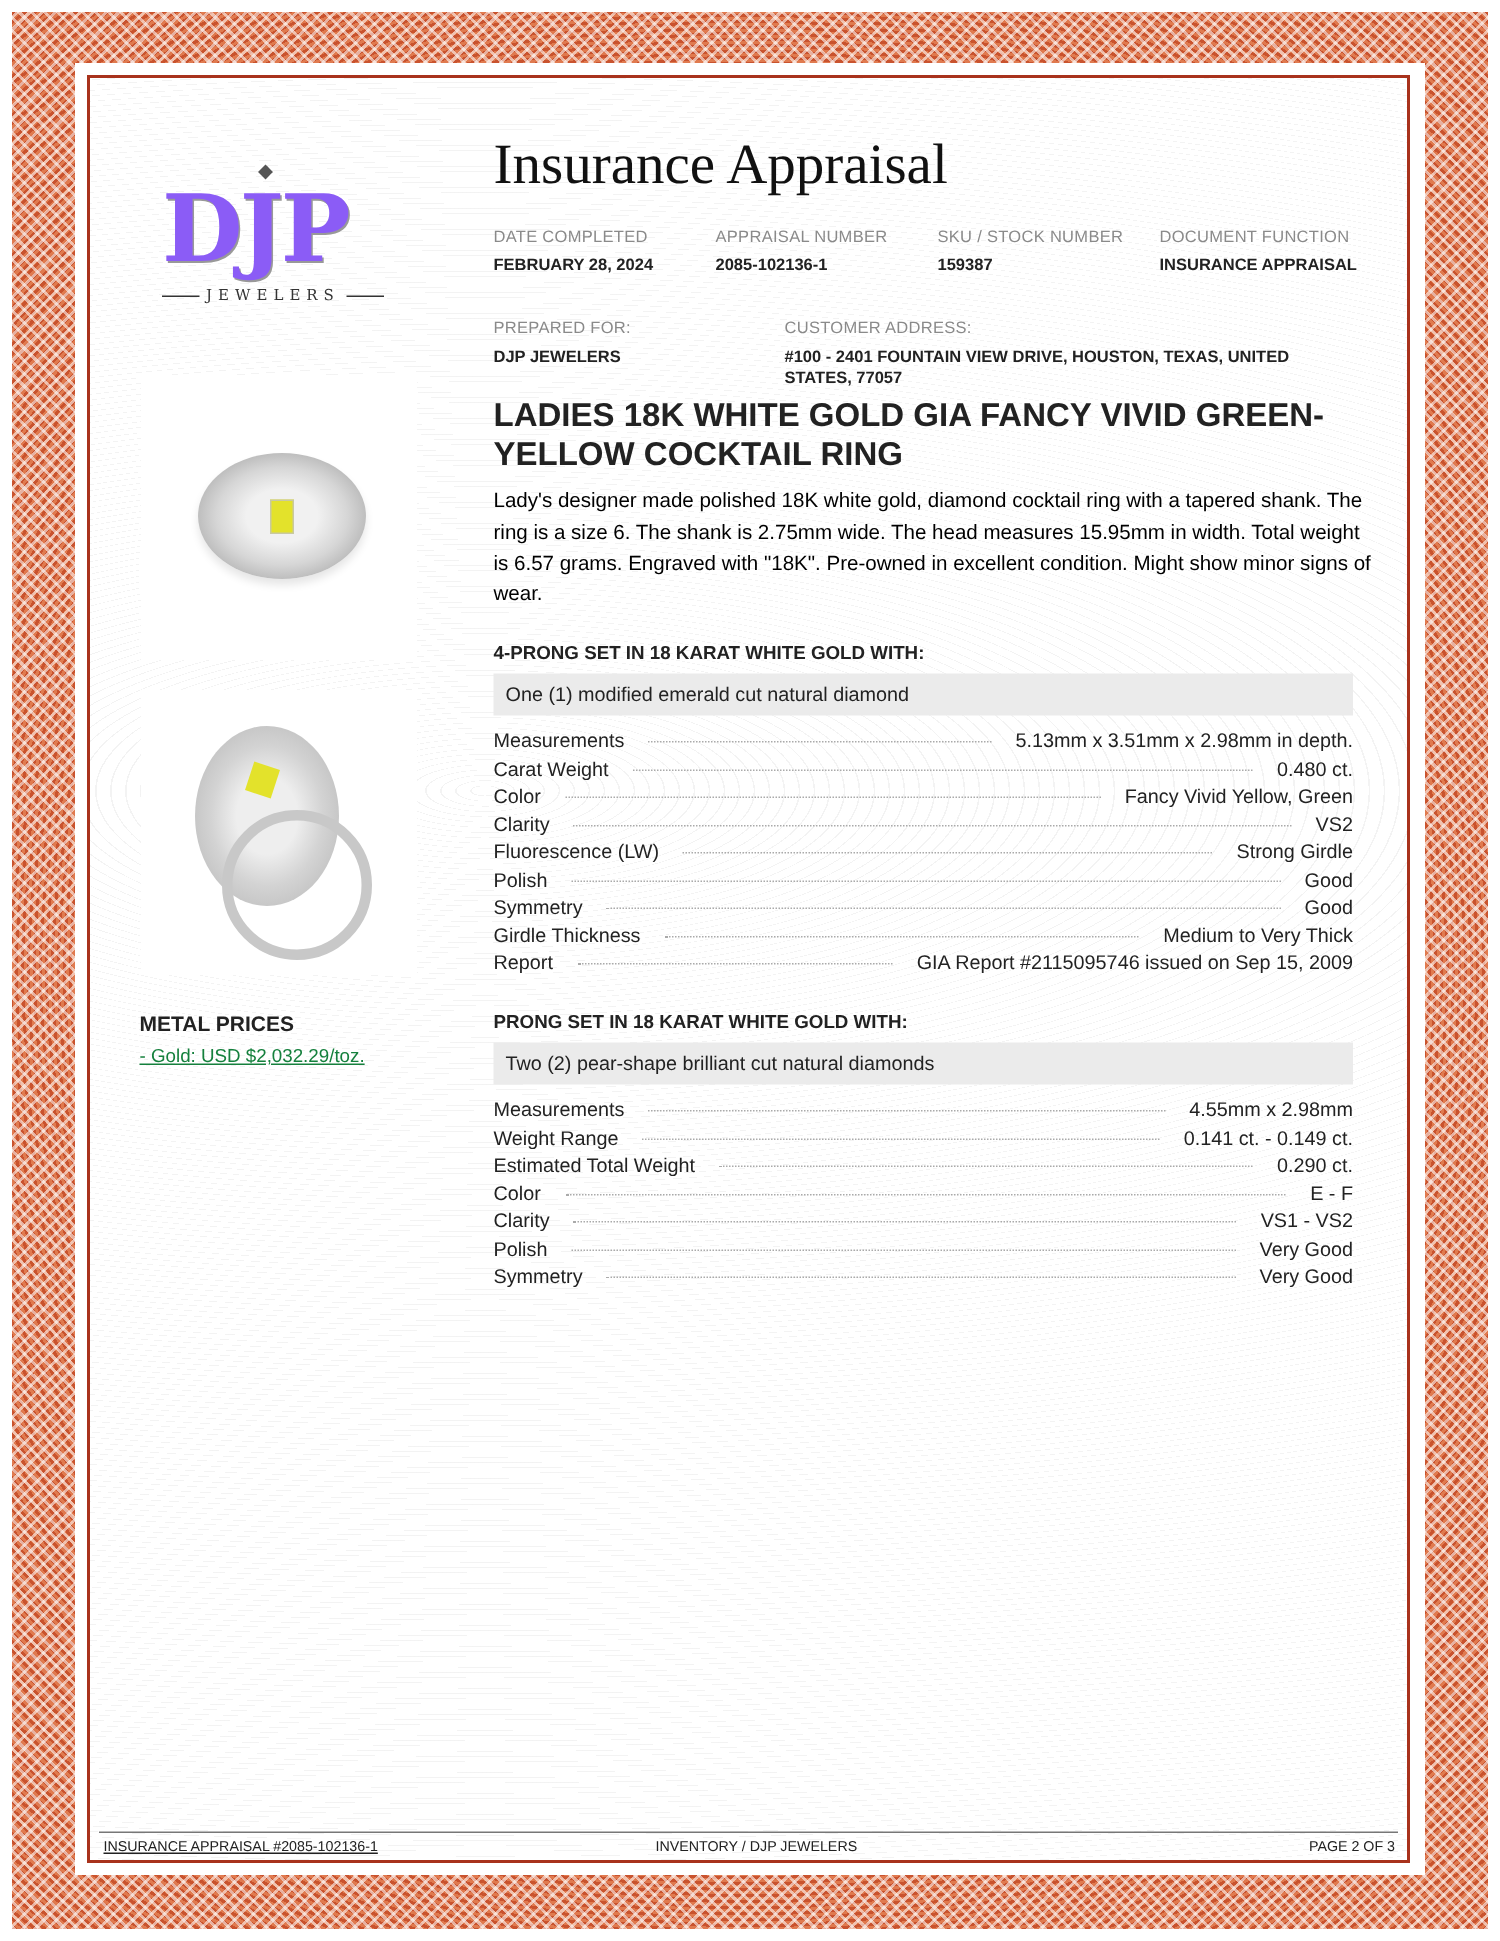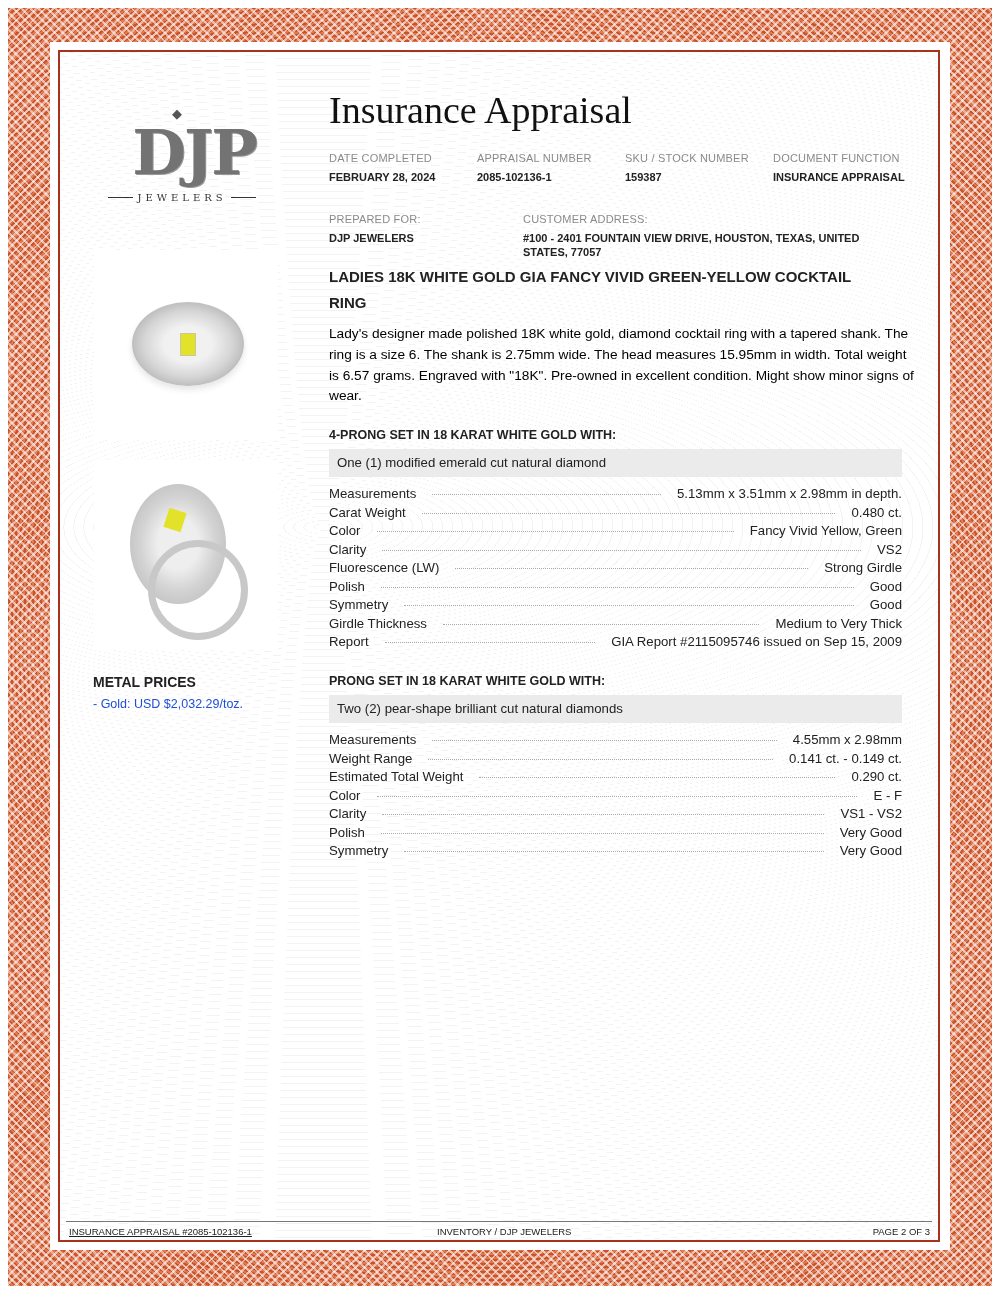--- a/index.html
+++ b/index.html
@@ -17,46 +17,46 @@
   }
   .frame-inner {
     position: absolute; left: 58px; top: 50px; width: 882px; height: 1192px;
     border: 2px solid #a8321c; box-sizing: border-box;
     background:
       repeating-radial-gradient(ellipse 40px 14px at 30% 40%, transparent 0 9px, rgba(200,200,200,0.22) 9px 10px),
       #ffffff;
   }
   .logo { position: absolute; left: 108px; top: 104px; width: 148px; height: 104px; }
   .logo .diamond { position: absolute; left: 64px; top: 2px; font-size: 13px; color: #555; }
-  .logo .letters { position: absolute; left: 0; top: 14px; width: 148px; text-align: right; font-family: "DejaVu Serif", serif; font-size: 62px; font-weight: bold; letter-spacing: -2px; color: #737373; text-shadow: 1px 1px 0 #999; line-height: 70px; }
+  .logo .letters { position: absolute; left: 0; top: 14px; width: 148px; text-align: left; font-family: "DejaVu Serif", serif; font-size: 62px; font-weight: bold; letter-spacing: -2px; color: #8b5cf6; text-shadow: 1px 1px 0 #999; line-height: 70px; }
   .logo .tag { position: absolute; left: 0; top: 88px; width: 148px; display: flex; align-items: center; gap: 4px; }
   .logo .tag .rule { flex: 1; height: 1px; background: #333; }
   .logo .tag span.t { font-family: "DejaVu Serif", serif; font-size: 10px; letter-spacing: 4px; color: #333; }
 
   .title { position: absolute; left: 329px; top: 88px; font-family: "Liberation Serif", serif; font-size: 38px; color: #111; }
   .meta { position: absolute; font-family: Liberation Sans, sans-serif; }
   .meta .lbl { font-size: 11px; color: #8a8a8a; letter-spacing: 0.2px; text-transform: uppercase; }
   .meta .val { font-size: 11px; font-weight: bold; color: #222; margin-top: 6px; line-height: 14px; }
 
-  .product-title { position: absolute; left: 329px; top: 264px; width: 560px; font-size: 15px; font-weight: bold; line-height: 26px; color: #222; }
+  .product-title { position: absolute; left: 329px; top: 264px; width: 560px; font-size: 22px; font-weight: bold; line-height: 26px; color: #222; }
   .desc { position: absolute; left: 329px; top: 324px; width: 590px; font-size: 13.7px; line-height: 20.8px; color: #000000; }
 
   .section-h { position: absolute; left: 329px; font-size: 12.5px; font-weight: bold; color: #222; }
   .gray-box { position: absolute; left: 329px; width: 573px; height: 28px; background: #ebebeb; font-size: 13.2px; line-height: 28px; padding-left: 8px; box-sizing: border-box; color: #222; }
   .spec-list { position: absolute; left: 329px; width: 573px; }
   .spec-row { display: flex; align-items: baseline; height: 18.5px; font-size: 13.2px; color: #222; gap: 12px; }
   .spec-row .k { white-space: nowrap; }
   .spec-row .dots { flex: 1; border-bottom: 1px dotted #aaa; margin: 0 4px; transform: translateY(-3px); }
   .spec-row .v { white-space: nowrap; }
 
   .photo { position: absolute; left: 94px; width: 184px; background: #fff; }
   .ring { position: absolute; border-radius: 50%; }
 
   .metal-h { position: absolute; left: 93px; top: 674px; font-size: 14px; font-weight: bold; color: #222; }
-  .metal-v { position: absolute; left: 93px; top: 697px; font-size: 12.5px; color: #1d4ed8; }
+  .metal-v { position: absolute; left: 93px; top: 697px; font-size: 12.5px; color: #15803d; text-decoration: underline; }
 
   .footer-rule { position: absolute; left: 66px; top: 1221px; width: 866px; height: 1px; background: #777; }
   .footer { position: absolute; top: 1226px; font-size: 9.5px; color: #222; }
 </style>
 </head>
 <body>
 
 <div class="frame-outer"></div>
 <div class="frame-white"></div>
 <div class="frame-inner"></div>

